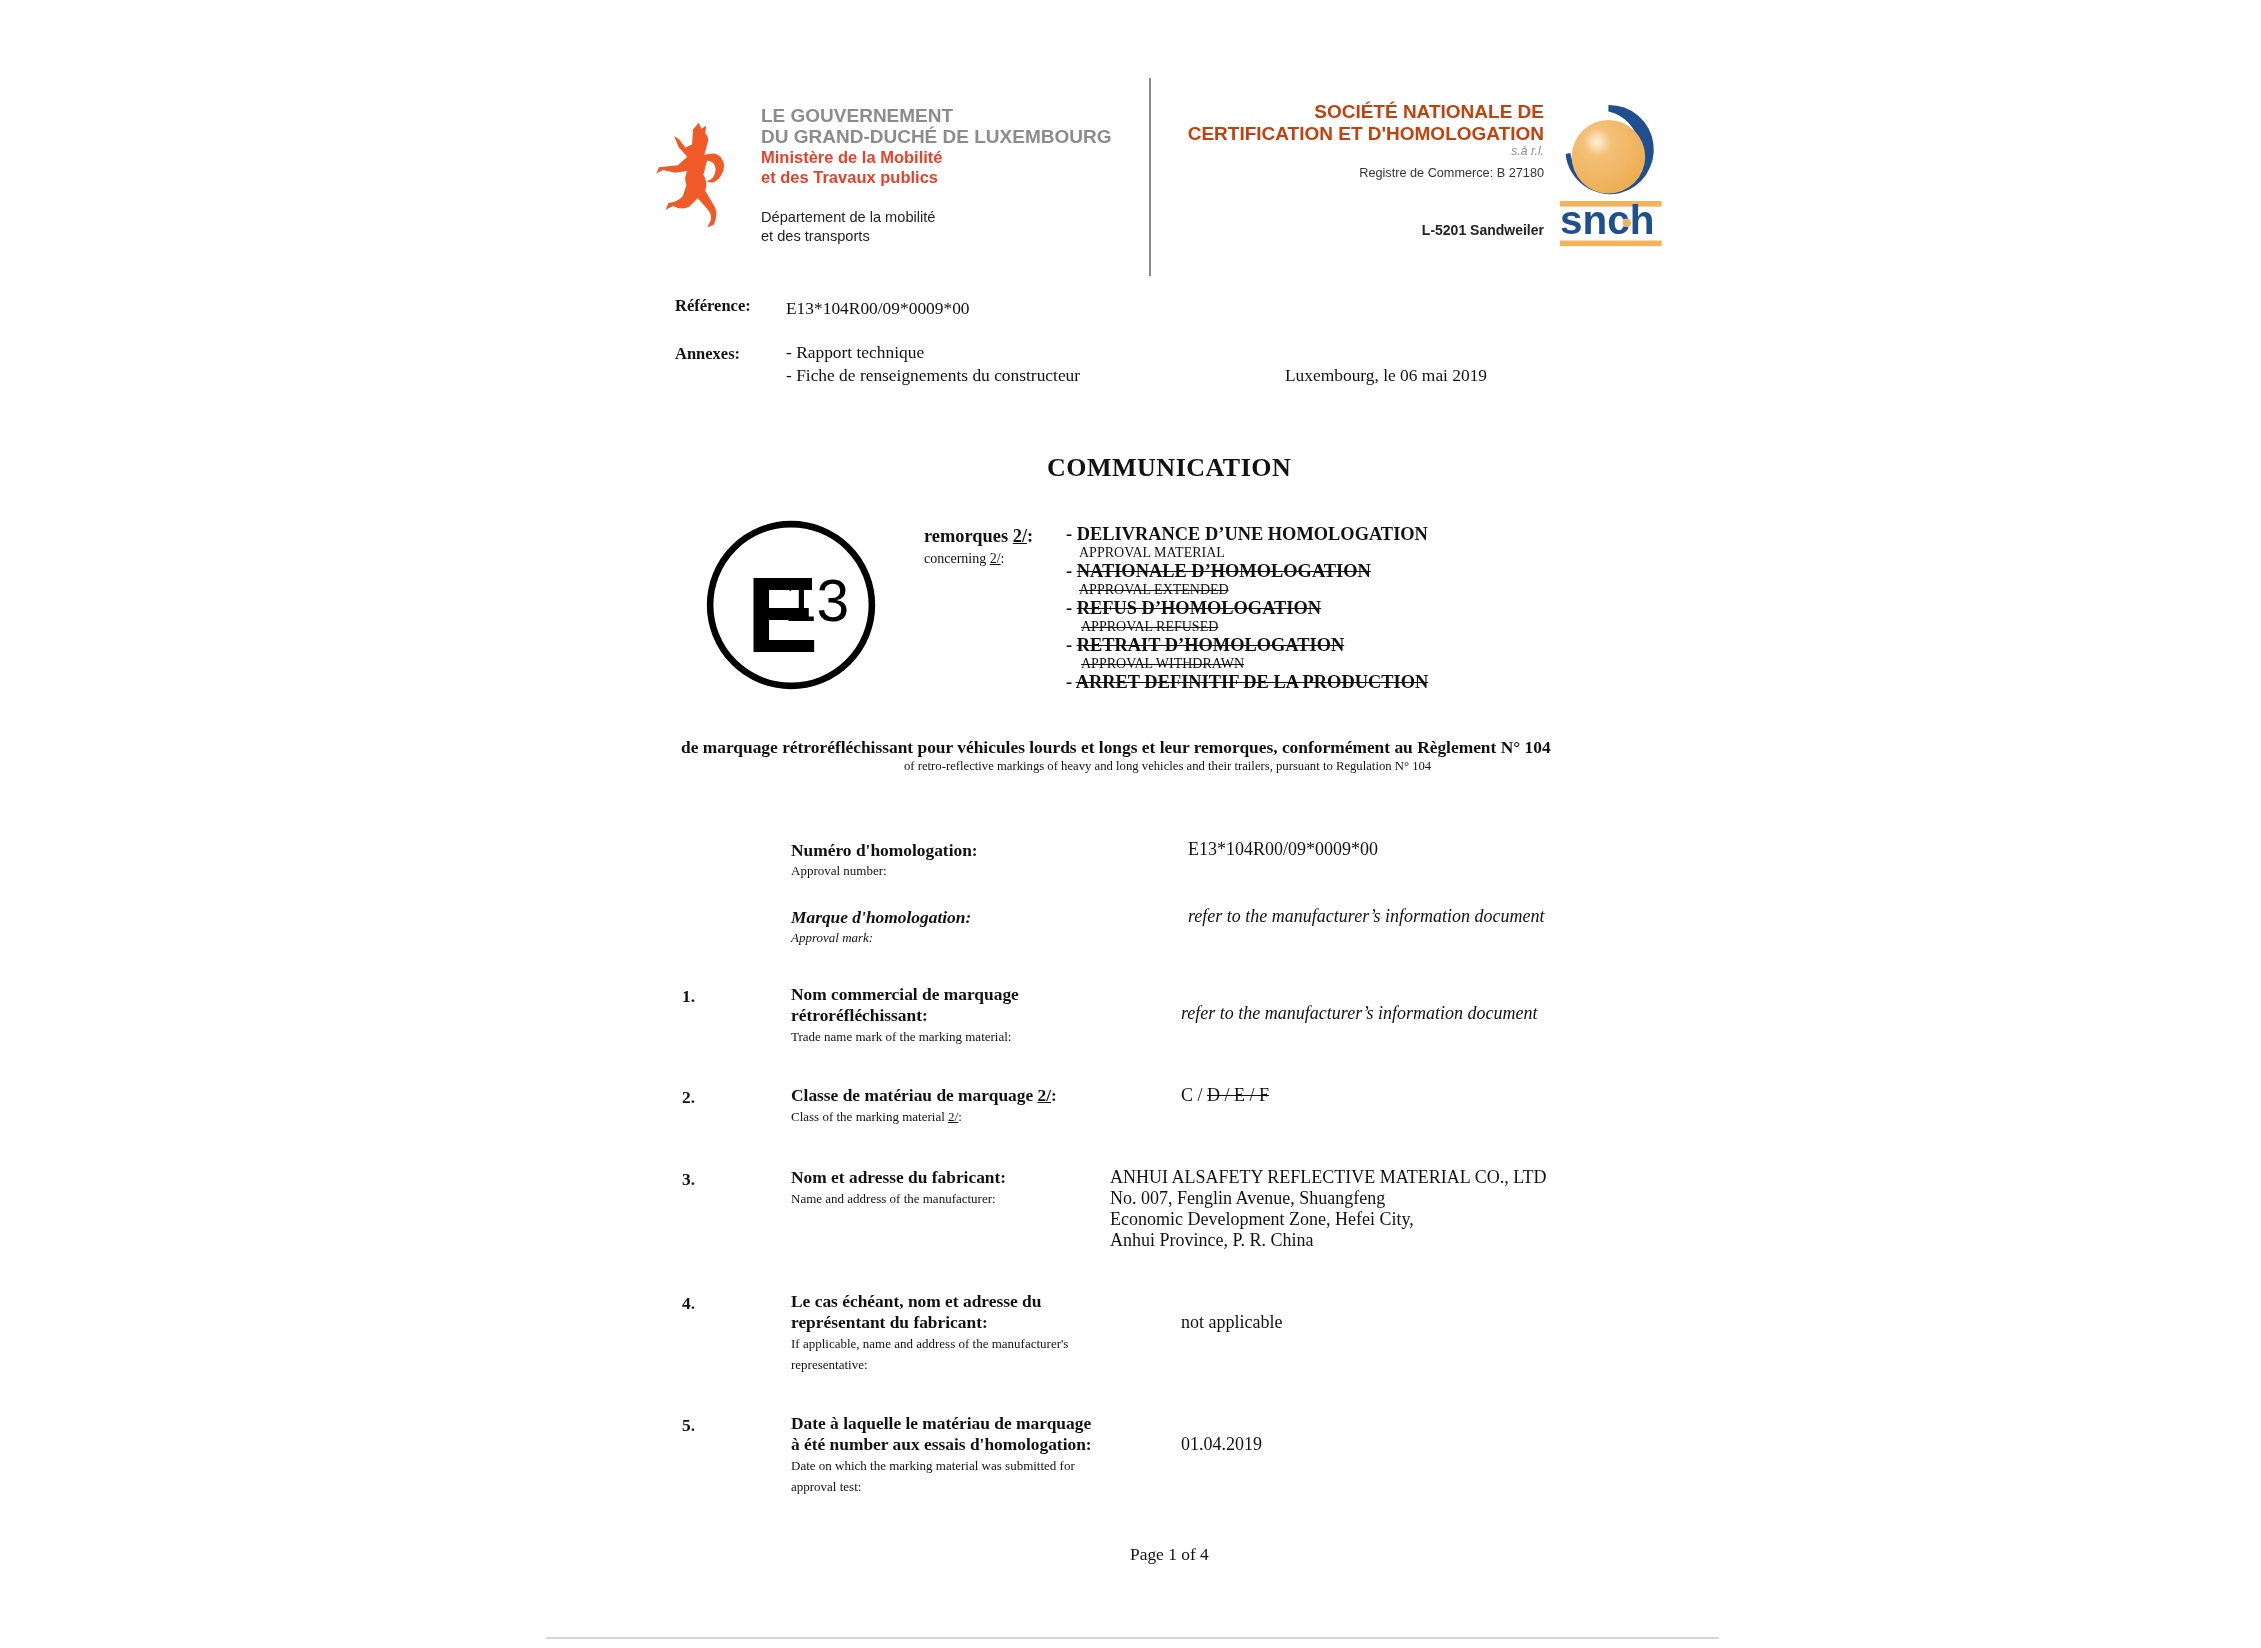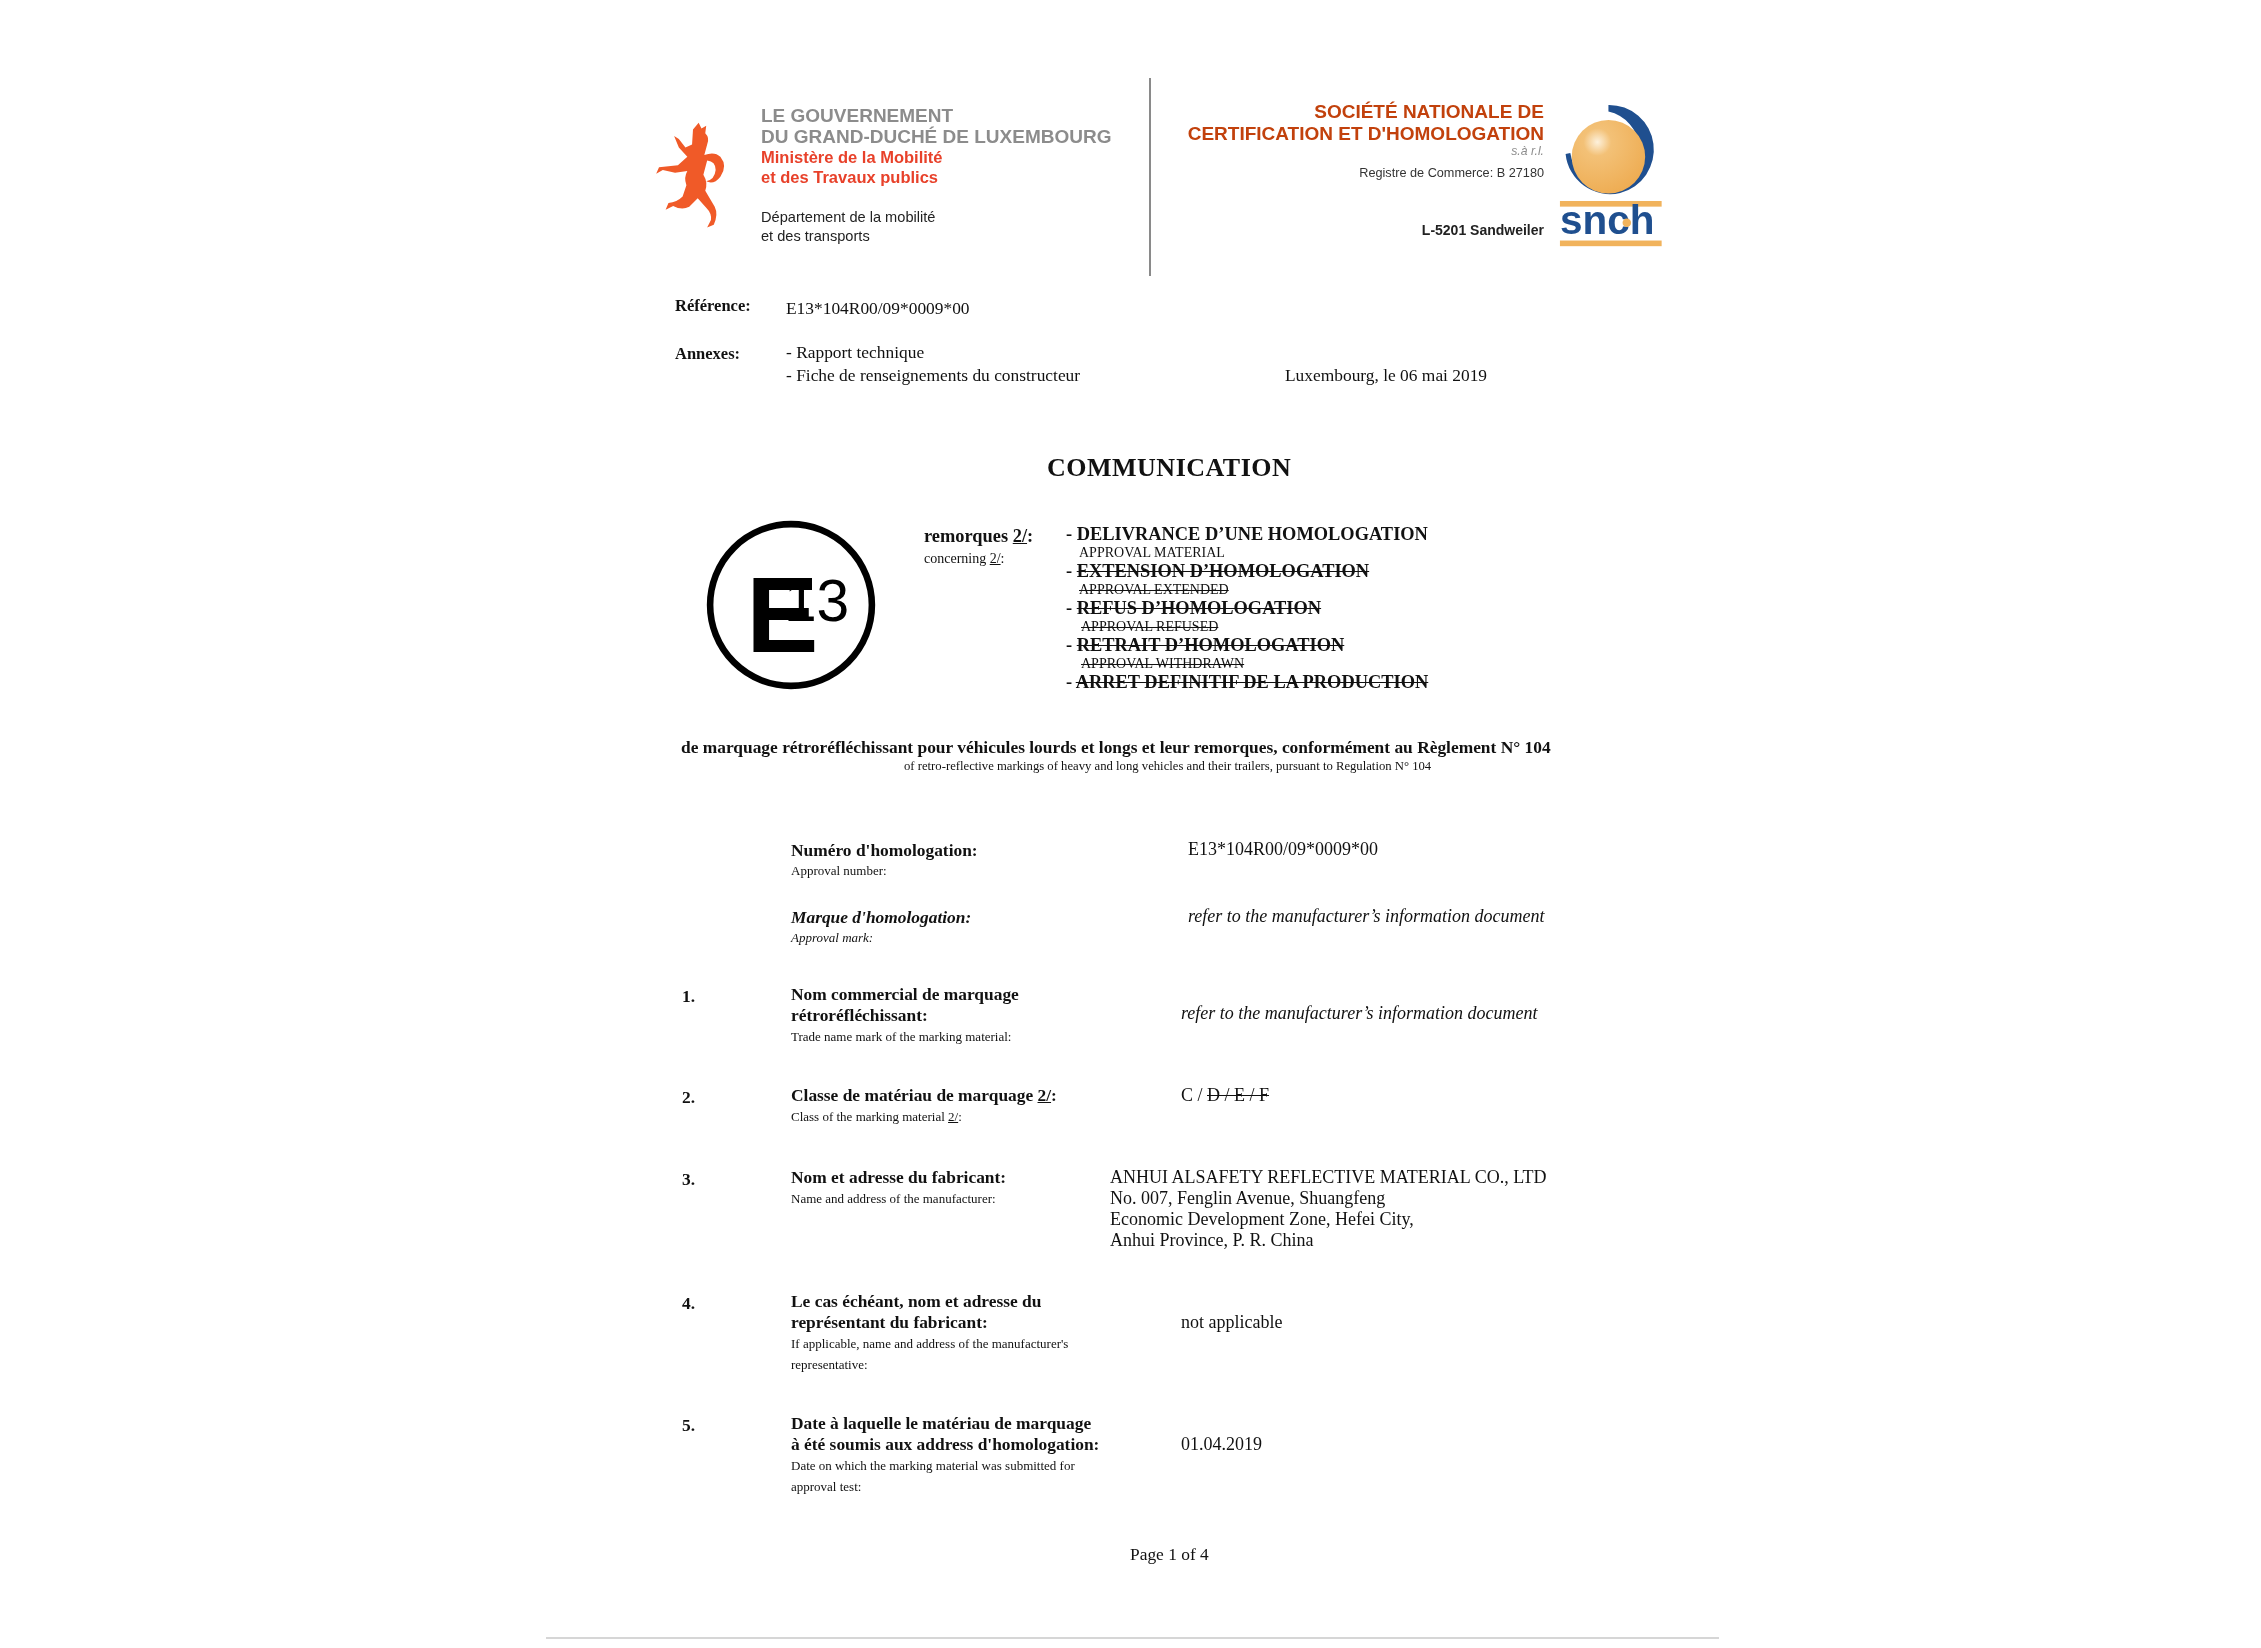--- a/index.html
+++ b/index.html
@@ -102,21 +102,21 @@
 <div class="abs opt-main" style="left:924px;top:526px;">
   <span>remorques</span> <span class="u">2/</span>:
 </div>
 <div class="abs opt-sub" style="left:924px;top:551px;">
   <span>concerning</span> <span class="u">2/</span>:
 </div>
 
 <div class="abs" style="left:1066px;top:524px;">
   <div class="opt-main">- <span>DELIVRANCE D’UNE HOMOLOGATION</span></div>
   <div class="opt-sub" style="margin-left:13px;">APPROVAL MATERIAL</div>
-  <div class="opt-main">- <span class="strike">EXTENSION D’HOMOLOGATION</span></div>
+  <div class="opt-main">- <span class="strike">NATIONALE D’HOMOLOGATION</span></div>
   <div class="opt-sub strike" style="margin-left:13px;display:inline-block;">APPROVAL EXTENDED</div>
   <div class="opt-main">- <span class="strike">REFUS D’HOMOLOGATION</span></div>
   <div class="opt-sub strike" style="margin-left:15px;display:inline-block;">APPROVAL REFUSED</div>
   <div class="opt-main">- <span class="strike">RETRAIT D’HOMOLOGATION</span></div>
   <div class="opt-sub strike" style="margin-left:15px;display:inline-block;">APPROVAL WITHDRAWN</div>
   <div class="opt-main">- <span class="strike">ARRET DEFINITIF DE LA PRODUCTION</span></div>
 </div>
 
 <div class="abs subject" style="left:681px;top:737px;">de marquage rétroréfléchissant pour véhicules lourds et longs et leur remorques, conformément au Règlement N° 104</div>
 <div class="abs subject-en" style="left:904px;top:759px;">of retro-reflective markings of heavy and long vehicles and their trailers, pursuant to Regulation N° 104</div>
@@ -163,21 +163,21 @@
   <div class="item-label">Le cas échéant, nom et adresse du</div>
   <div class="item-label">représentant du fabricant:</div>
   <div class="item-sub">If applicable, name and address of the manufacturer's</div>
   <div class="item-sub">representative:</div>
 </div>
 <div class="abs item-val" style="left:1181px;top:1312px;">not applicable</div>
 
 <div class="abs item-num" style="left:682px;top:1415px;">5.</div>
 <div class="abs" style="left:791px;top:1413px;">
   <div class="item-label">Date à laquelle le matériau de marquage</div>
-  <div class="item-label">à été soumis aux address d'homologation:</div>
+  <div class="item-label">à été number aux essais d'homologation:</div>
   <div class="item-sub">Date on which the marking material was submitted for</div>
   <div class="item-sub">approval test:</div>
 </div>
 <div class="abs item-val" style="left:1181px;top:1434px;font-family:Liberation Serif, serif;">01.04.2019</div>
 
 <div class="abs footer" style="left:1130px;top:1544px;">Page 1 of 4</div>
 <div class="abs bottom-rule" style="left:546px;top:1637px;width:1173px;"></div>
 
 
 </body></html>

